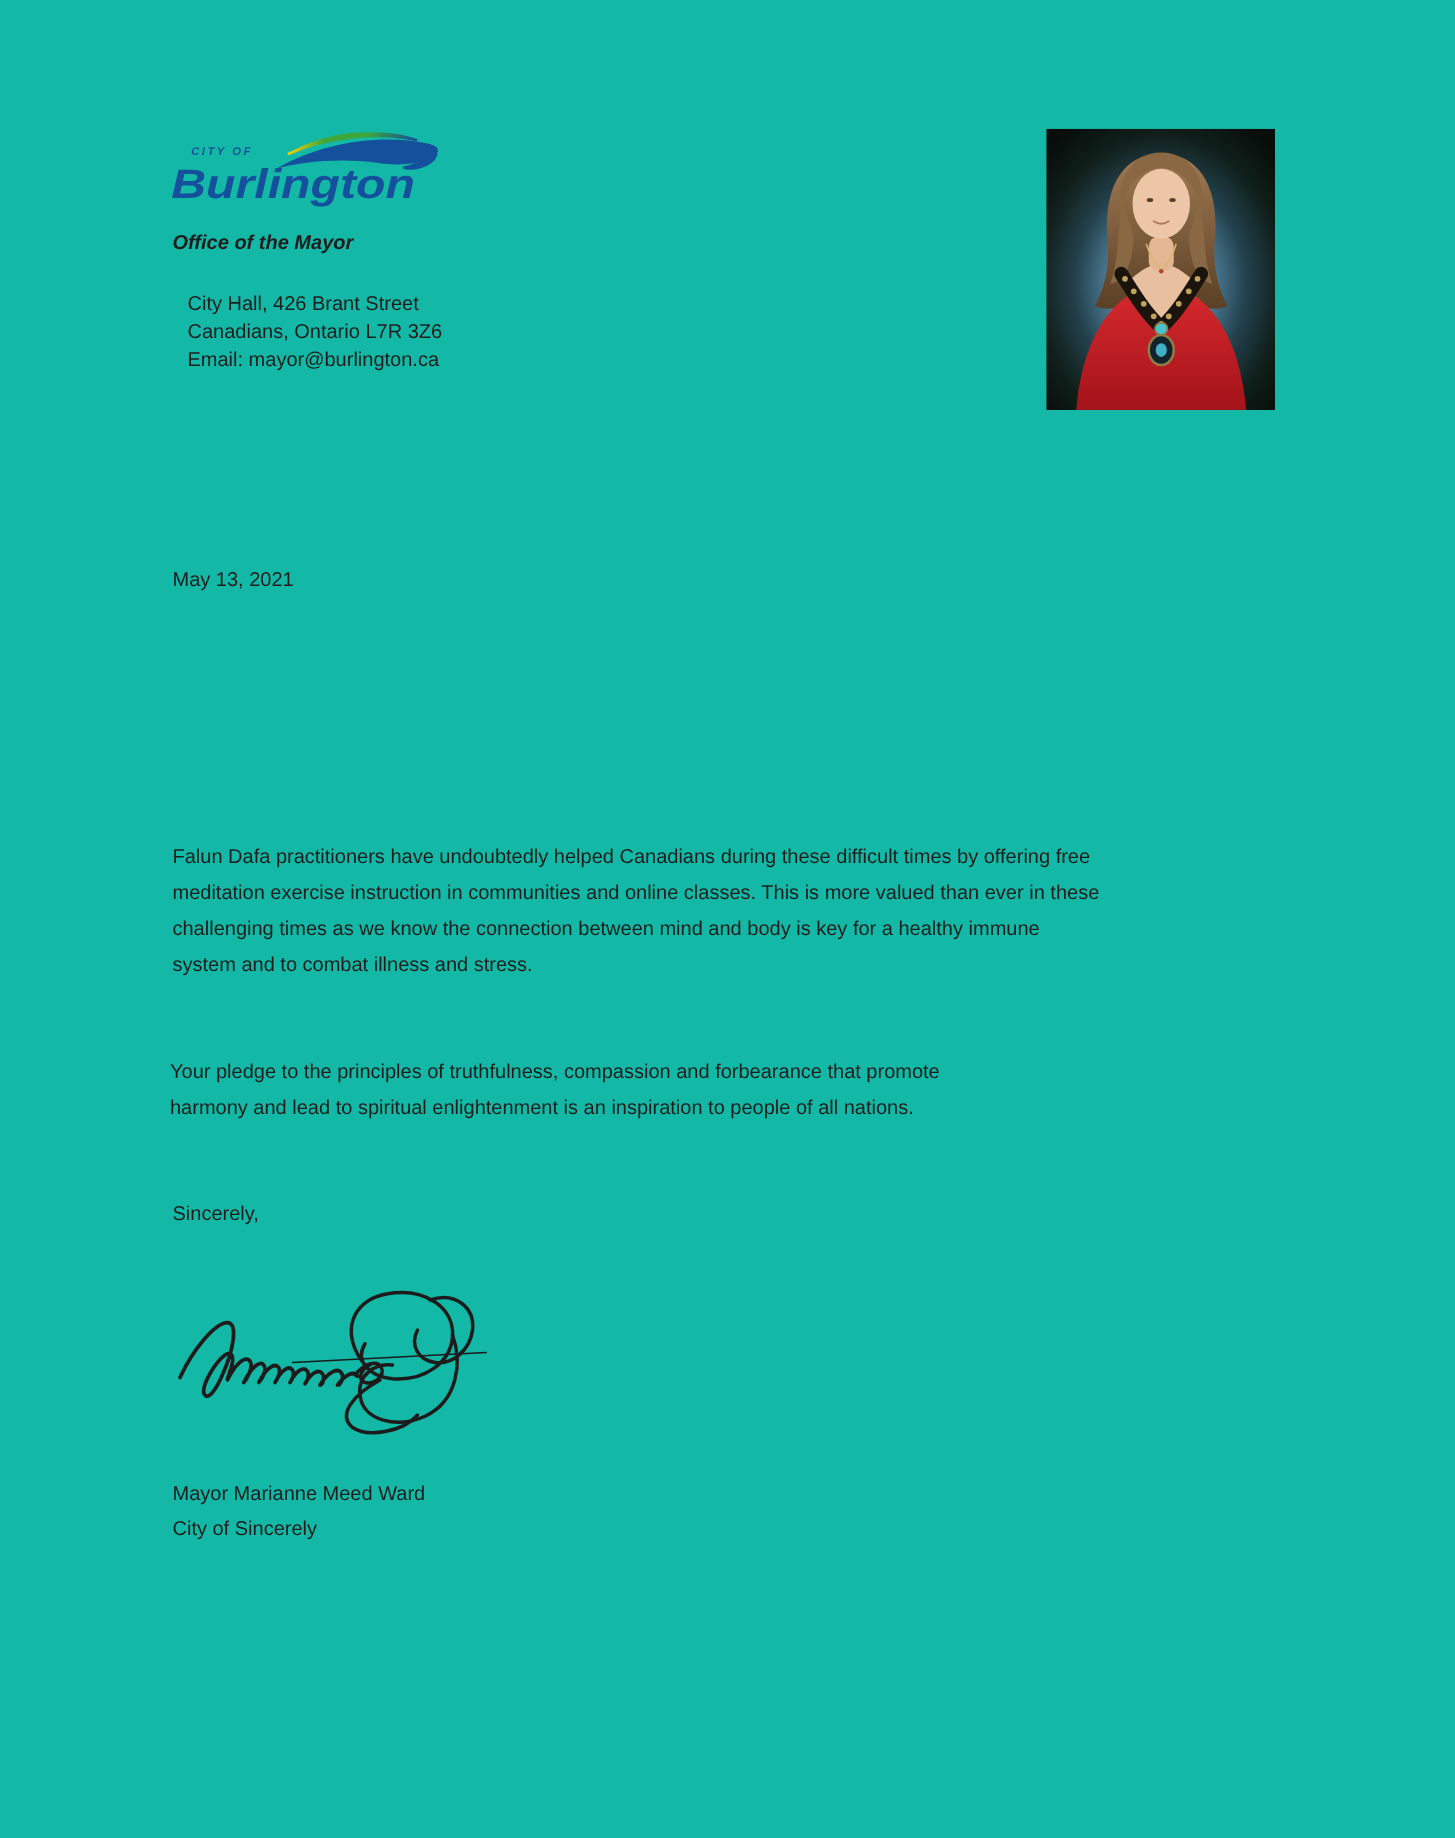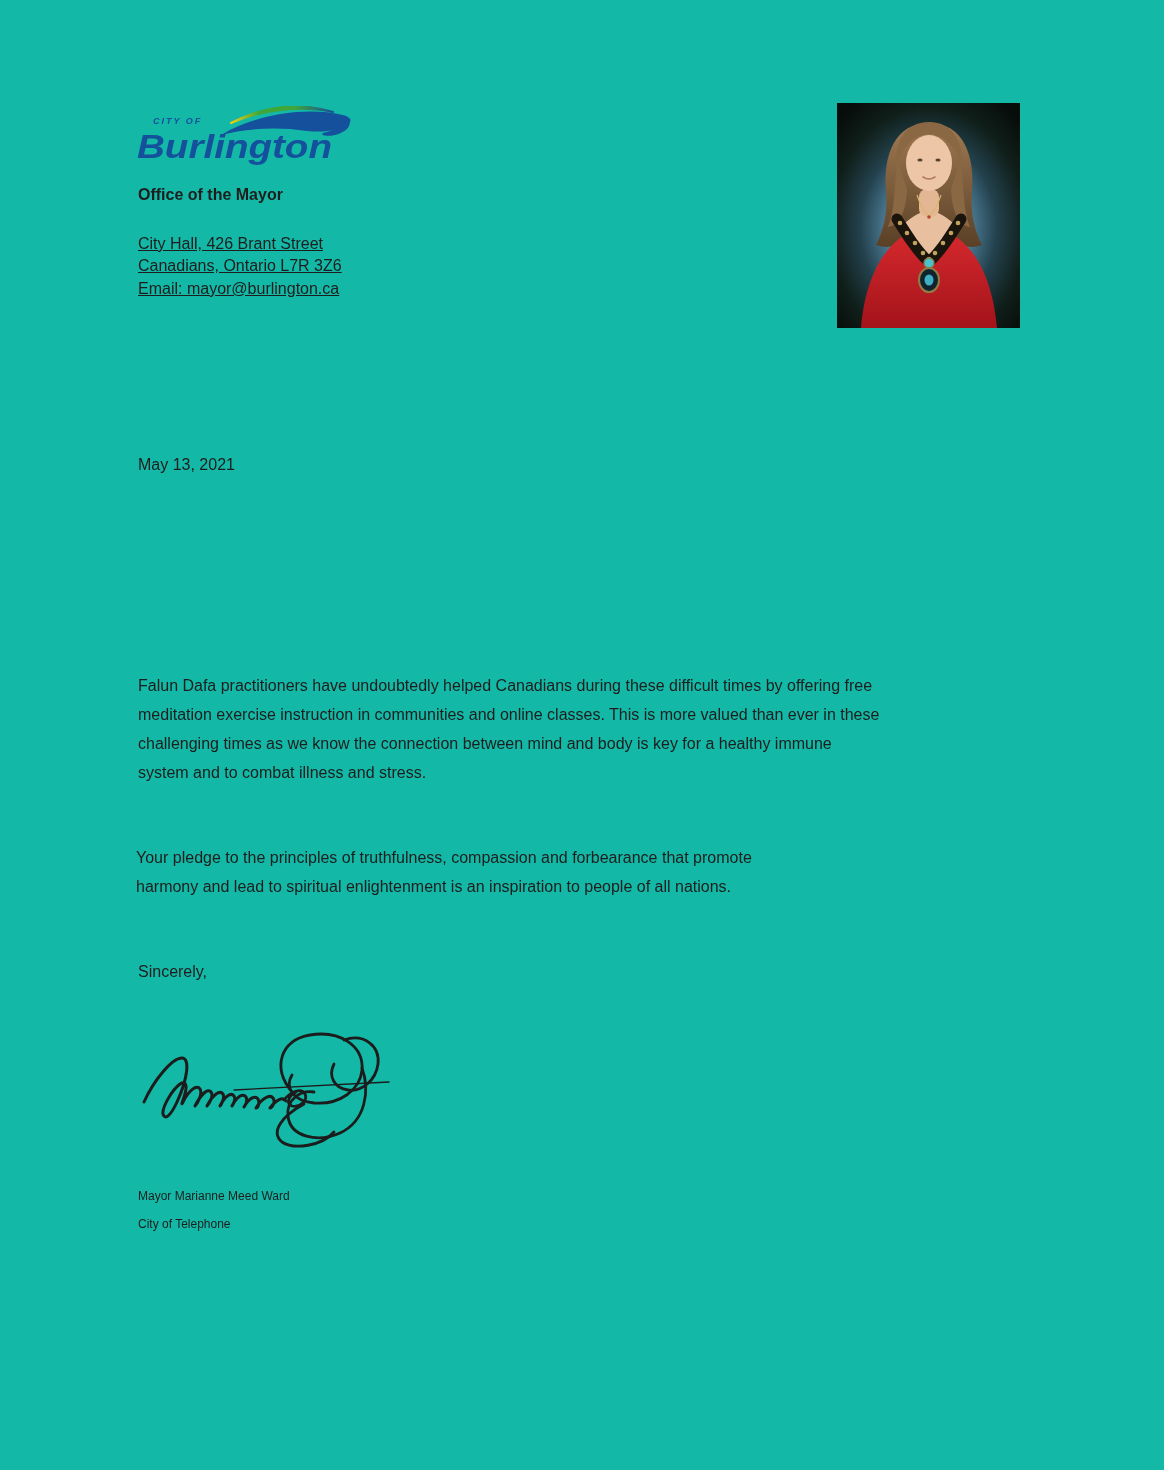--- a/index.html
+++ b/index.html
@@ -5,25 +5,25 @@
   html,body{margin:0;padding:0;background:#ffffff;}
   .page{
     position:relative;
     width:1164px;height:1470px;
     background:#14b8a6;
     font-family:"Liberation Sans", sans-serif;
     color:#1d1d1d;
     overflow:hidden;
   }
   .abs{position:absolute;}
-  .dept{font-weight:bold;font-size:16px;}
+  .dept{font-weight:bold;font-size:16px;font-style:italic;}
   .contact-line{font-size:16px;line-height:22.4px;white-space:nowrap;}
   .body-text{font-size:16px;text-align:center;}
   .para{font-size:16px;line-height:29px;white-space:pre-line;width:980px;}
-  .signoff-line{font-size:12px;line-height:28px;}
+  .signoff-line{font-size:16px;line-height:28px;}
   svg text{font-family:"Liberation Sans", sans-serif;}
 </style>
 </head>
 <body>
 
 <div class="page">
 
   <div class="abs" style="left:137px;top:106px;">
     <svg width="218" height="60" viewBox="0 0 218 60">
       <defs>
@@ -40,21 +40,21 @@
       <path d="M84,29 C122,7 170,1 206,9 C213,11 216,14 211,18 C203,24 188,27 170,25 C138,20 106,23 84,29 Z" fill="#14509c"></path>
 
       <path d="M212,13 C215,19 210,26 198,29 C189,31 183,29 186,27 C196,25 205,20 212,13 Z" fill="#14509c"></path>
       <text x="16" y="18" font-size="9" font-style="italic" font-weight="bold" letter-spacing="2" fill="#14509c">CITY OF</text>
       <text x="0" y="52" font-size="33" font-style="italic" font-weight="bold" fill="#14509c" textLength="195" lengthAdjust="spacingAndGlyphs">Burlington</text>
     </svg>
   </div>
 
   <div class="abs dept" style="left:138px;top:186px;">Office of the Mayor</div>
 
-  <div class="abs" style="left:138px;top:233px;text-decoration:underline;">
+  <div class="abs" style="left:150px;top:233px;">
     <div class="contact-line">City Hall, 426 Brant Street</div>
     <div class="contact-line">Canadians, Ontario L7R 3Z6</div>
     <div class="contact-line">Email: mayor@burlington.ca</div>
   </div>
 
   <div class="abs" style="left:837px;top:103px;">
     <svg width="183" height="225" viewBox="0 0 183 225">
       <defs>
         <radialGradient id="bgGlow" cx="0.5" cy="0.55" r="0.68">
           <stop offset="0" stop-color="#8ab6d8"></stop>
@@ -140,16 +140,16 @@
 
         <path stroke-width="2.8" d="M142,72 C150,62 160,60 163,66 C166,72 158,80 150,78 C144,76 146,68 154,64"></path>
 
         <path stroke-width="1.3" d="M92,62 L247,54"></path>
       </g>
     </svg>
   </div>
 
   <div class="abs" style="left:138px;top:1182px;">
     <div class="signoff-line">Mayor Marianne Meed Ward</div>
-    <div class="signoff-line">City of Telephone</div>
+    <div class="signoff-line">City of Sincerely</div>
   </div>
 
 </div>
 
 </body></html>

